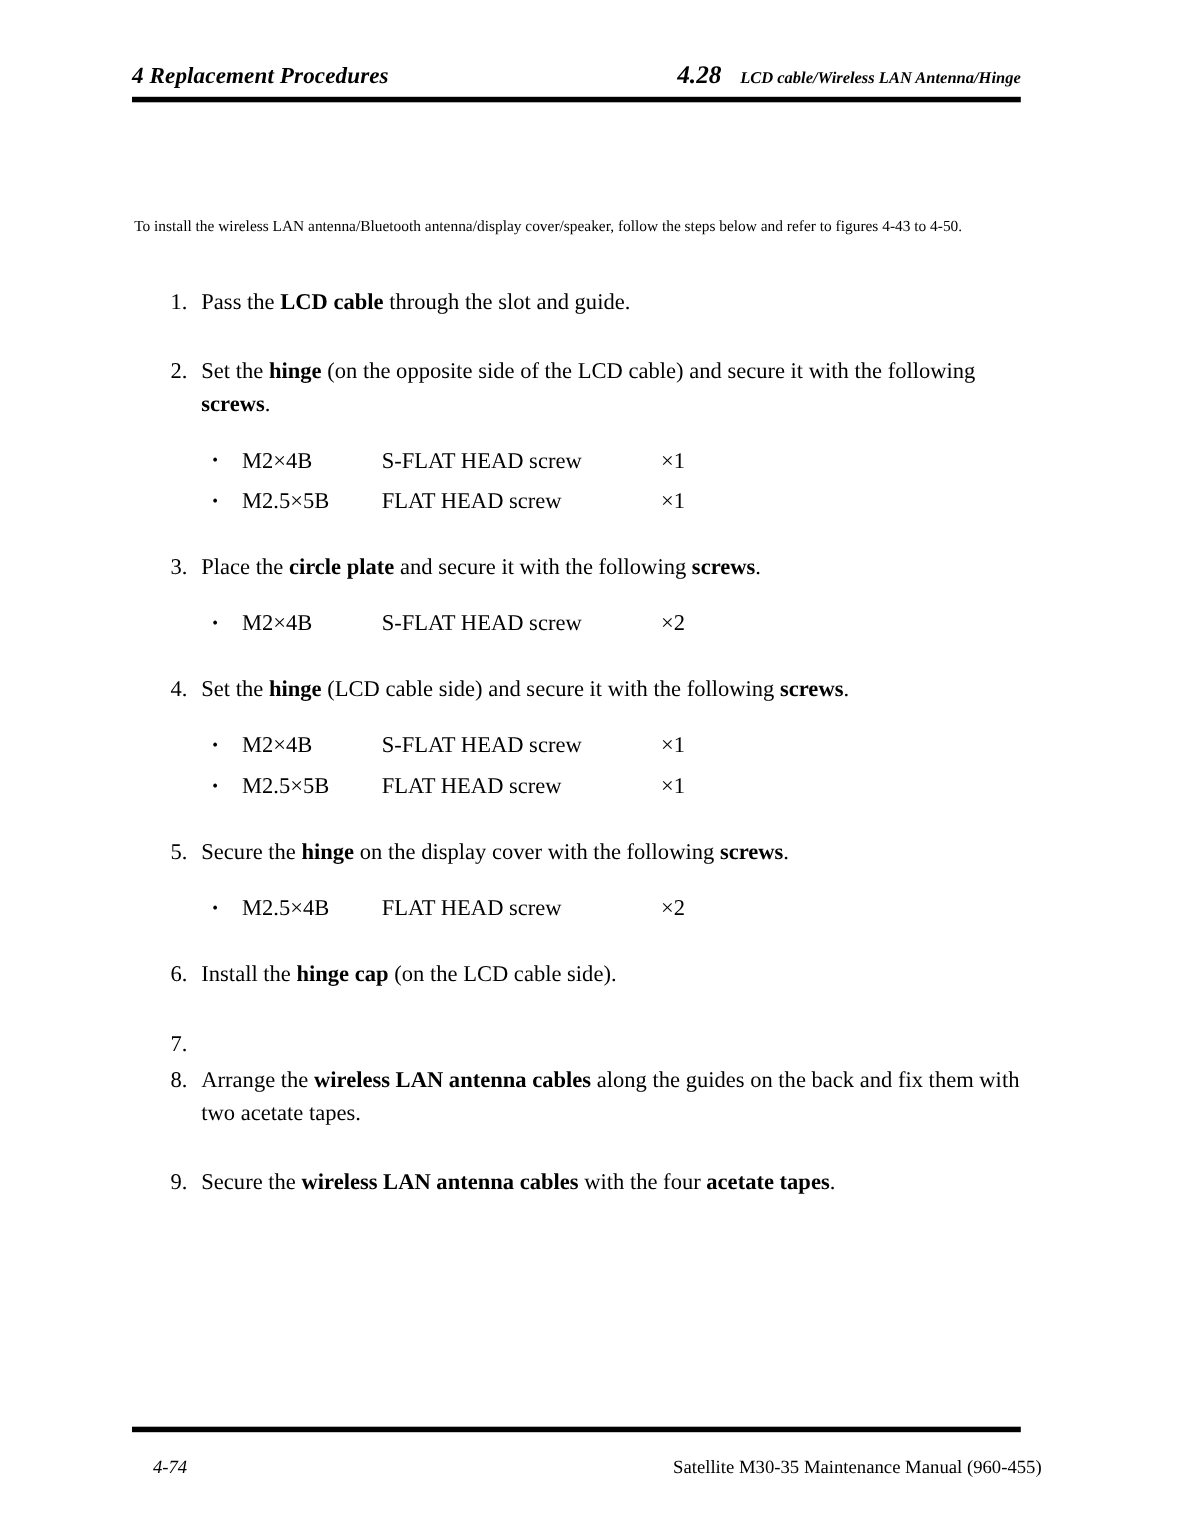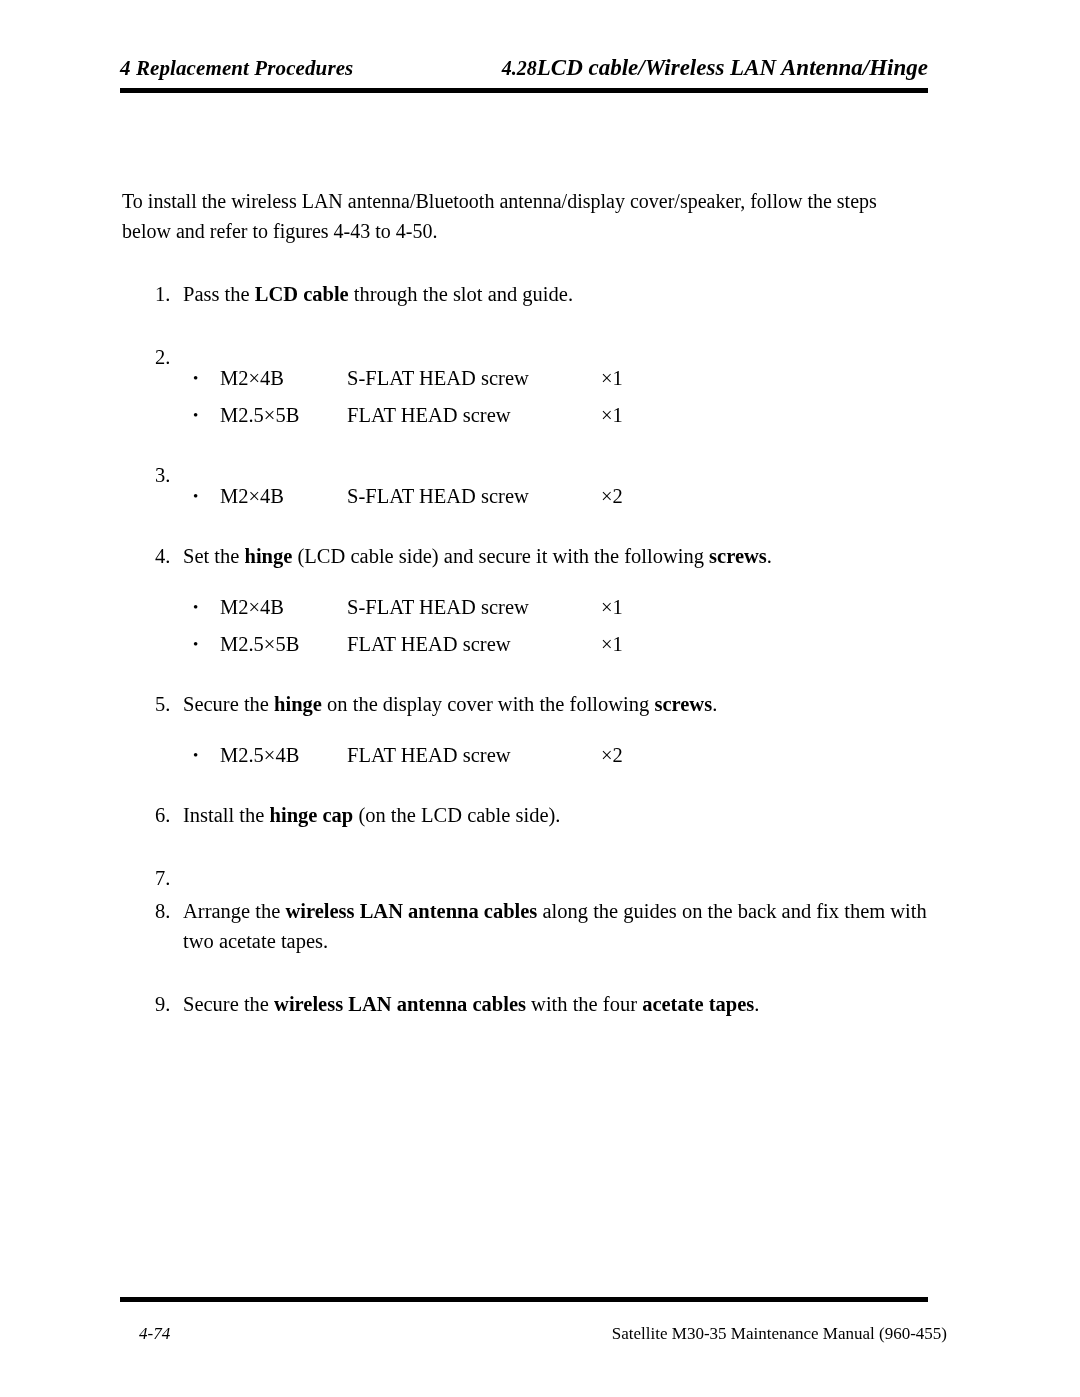--- a/index.html
+++ b/index.html
@@ -43,28 +43,28 @@
   }
   .hdr-right {
     white-space: nowrap;
     display: flex;
     align-items: baseline;
   }
   .hdr-right .sec-num {
     font-family: "Liberation Serif", serif;
     font-weight: bold;
     font-style: italic;
-    font-size: 20px;
-    margin-right: 0;
+    font-size: 23px;
+    margin-right: 17px;
   }
   .hdr-right .sec-title {
     font-family: "Liberation Serif", serif;
     font-weight: bold;
     font-style: italic;
-    font-size: 23px;
+    font-size: 15px;
   }
   .header-rule {
     position: absolute;
     left: 120px;
     top: 88px;
     width: 808px;
     height: 5px;
     background: #000000;
   }
 
@@ -83,22 +83,22 @@
   
   .content {
     position: absolute;
     left: 0;
     top: 186px;
     width: 1080px;
   }
   .intro {
     margin: 0 0 0 122px;
     width: 790px;
-    font-size: 20px;
-    line-height: 30px;
+    font-size: 14px;
+    line-height: 41px;
   }
 
   ol.steps {
     list-style: none;
     margin: 0;
     padding: 0;
   }
   li.step {
     position: relative;
     margin: 0;
@@ -215,39 +215,41 @@
     <p class="intro">To install the wireless LAN antenna/Bluetooth antenna/display cover/speaker, follow the steps below and refer to figures 4-43 to 4-50.</p>
     <div class="gap-step"></div>
     <ol class="steps" id="steps-list">
         <li class="step">
           <span class="num">1.</span>
           <span class="txt">Pass the <b>LCD cable</b> through the slot and guide.</span>
         </li>
         <div class="gap-step"></div>
         <li class="step">
           <span class="num">2.</span>
+          <span class="txt">Set the <b>hinge</b> (on the opposite side of the LCD cable) and secure it with the following <b>screws</b>.</span>
         </li>
         <div class="gap-bullets"></div>
         <ul class="screws">
           <li class="screw-row">
             <span class="bullet">•</span>
             <span class="size">M2×4B</span>
             <span class="kind">S-FLAT HEAD screw</span>
             <span class="qty">×1</span>
           </li>
           <li class="screw-row">
             <span class="bullet">•</span>
             <span class="size">M2.5×5B</span>
             <span class="kind">FLAT HEAD screw</span>
             <span class="qty">×1</span>
           </li>
         </ul>
         <div class="gap-small"></div>
         <li class="step">
           <span class="num">3.</span>
+          <span class="txt">Place the <b>circle plate</b> and secure it with the following <b>screws</b>.</span>
         </li>
         <div class="gap-bullets"></div>
         <ul class="screws">
           <li class="screw-row">
             <span class="bullet">•</span>
             <span class="size">M2×4B</span>
             <span class="kind">S-FLAT HEAD screw</span>
             <span class="qty">×2</span>
           </li>
         </ul>

